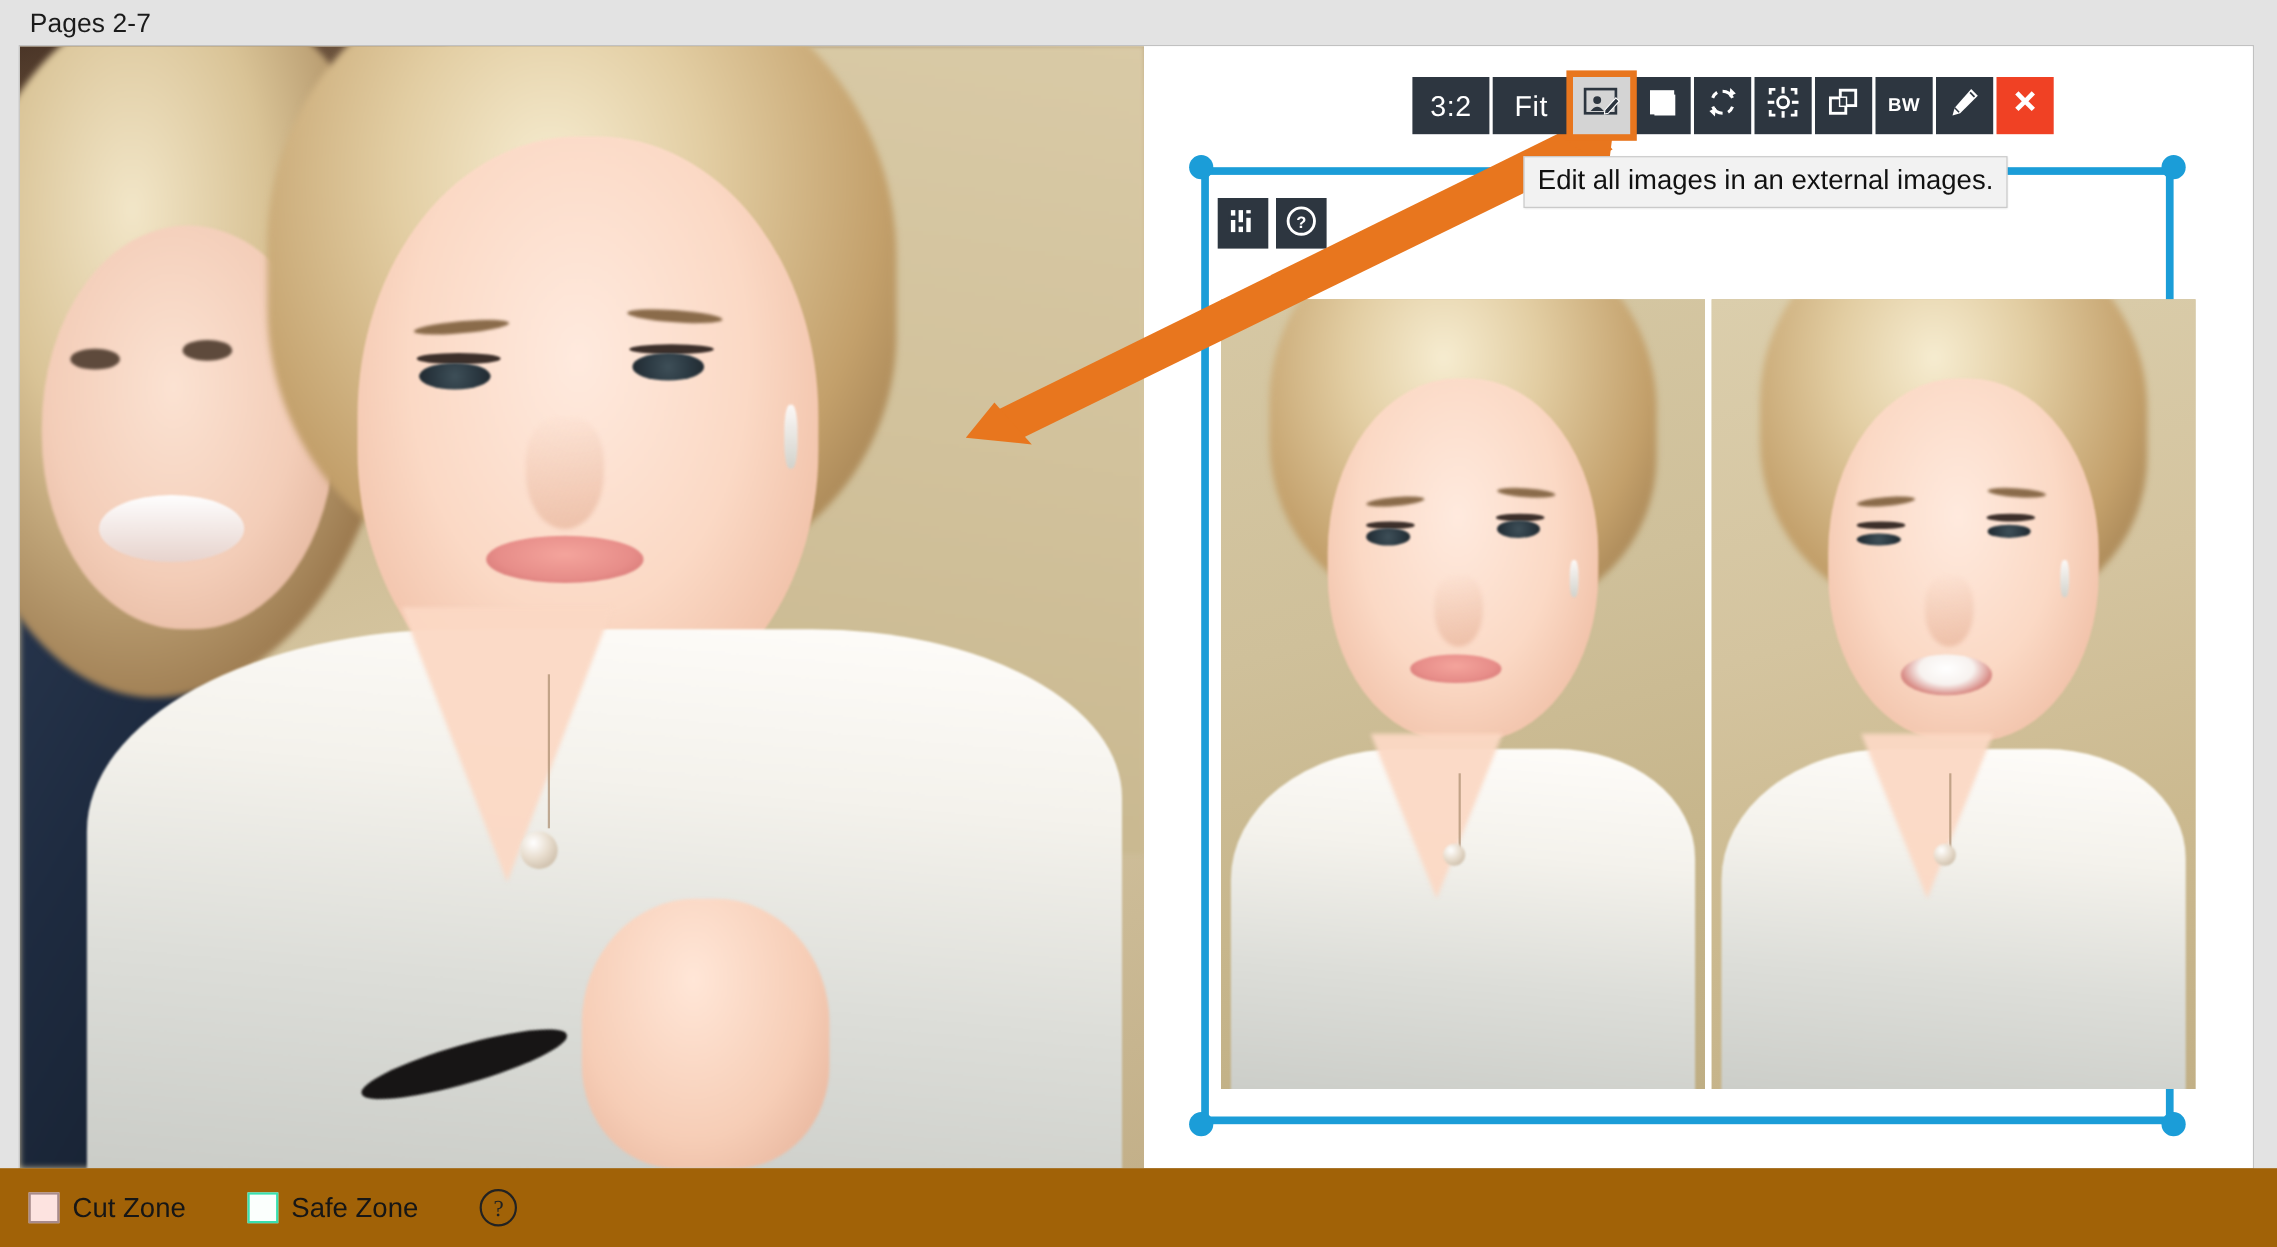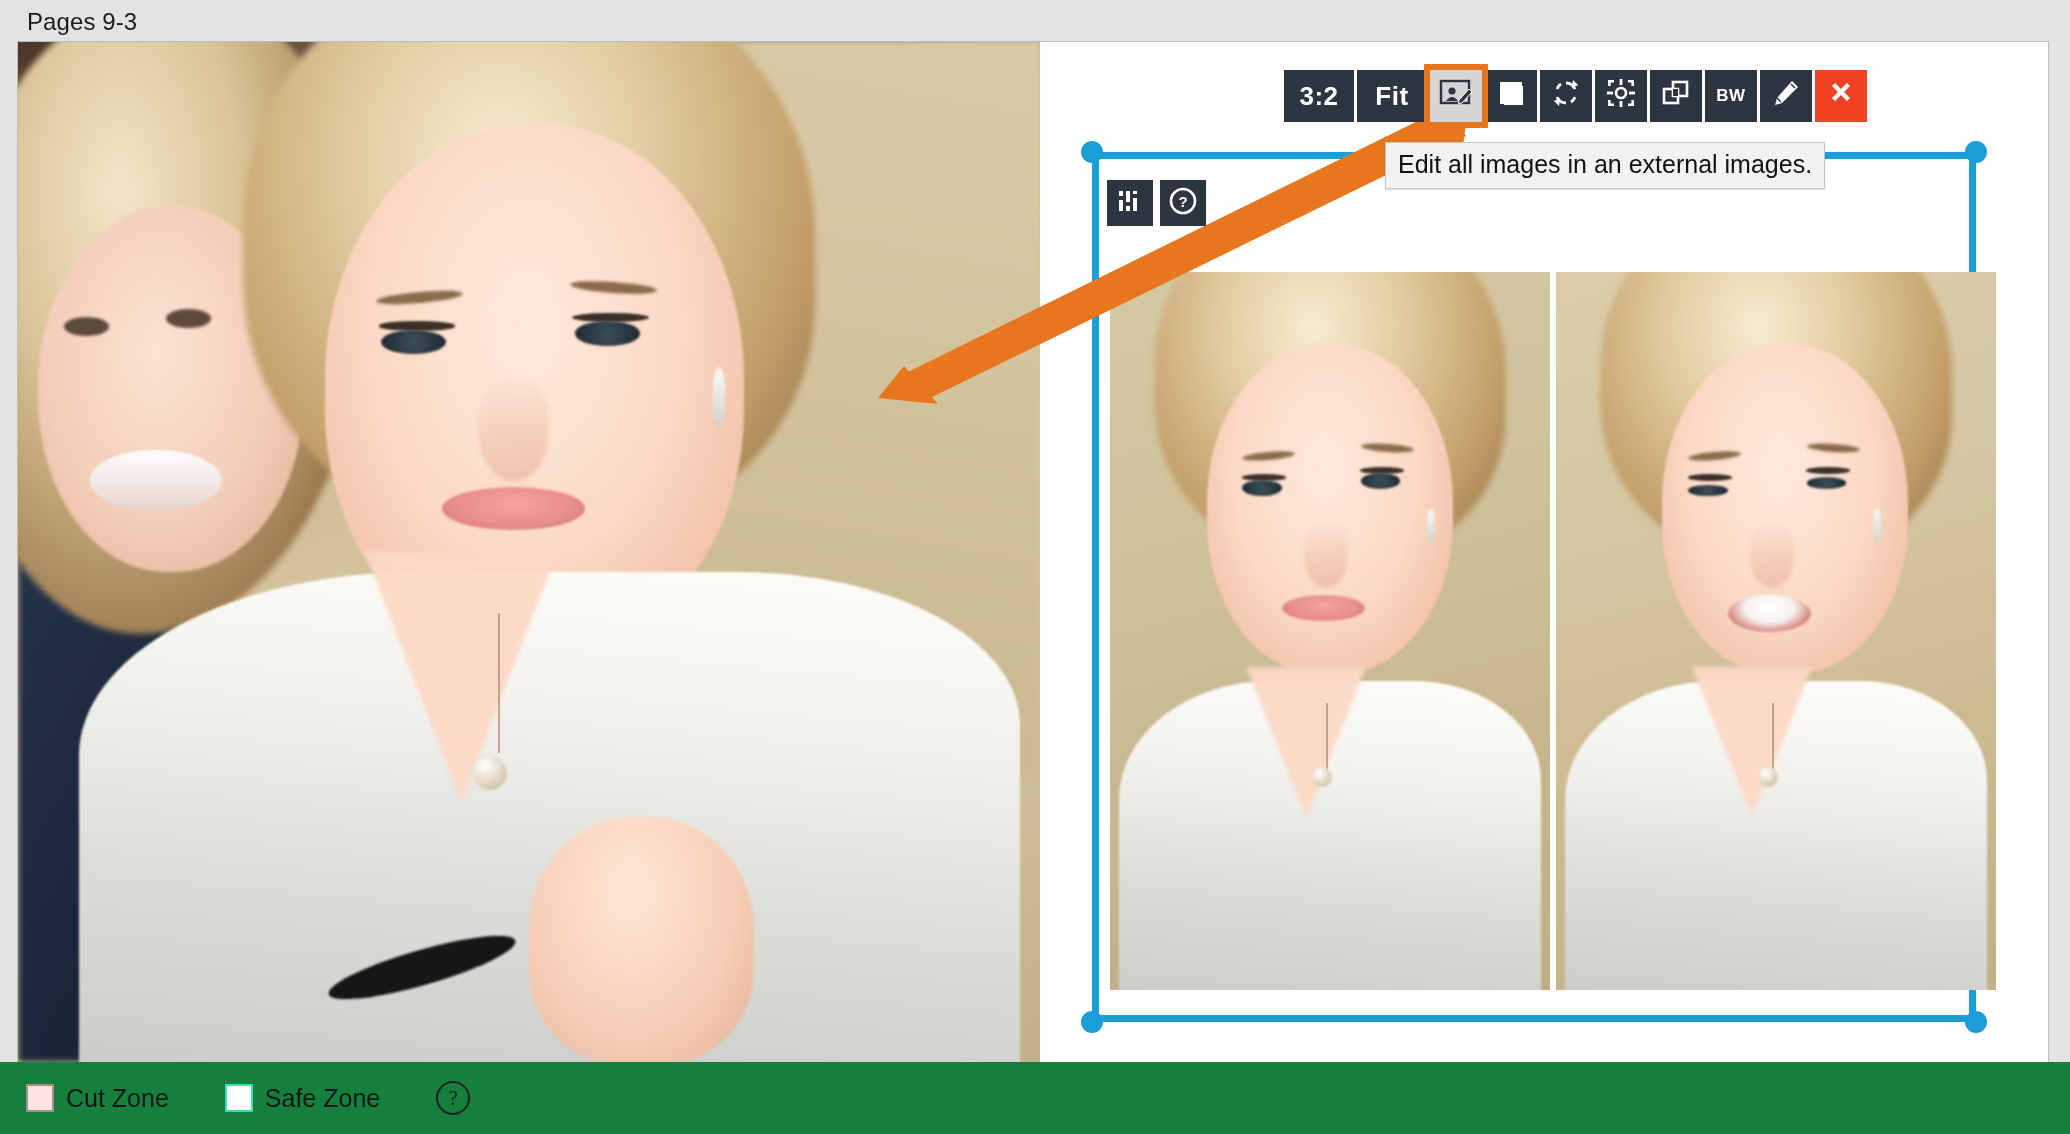--- a/index.html
+++ b/index.html
@@ -332,21 +332,21 @@
     color: #ffffff;
     display: flex;
     align-items: center;
     justify-content: center;
     margin-right: 3px;
     cursor: pointer;
     font-size: 26px;
     letter-spacing: .5px;
     user-select: none;
   }
-  .tb-btn.wide { padding: 0 9px; font-weight: bold; }
+  .tb-btn.wide { padding: 0 9px; }
   .tb-btn.bw-btn { font-size: 17px; font-weight: bold; }
   .tb-btn.danger { background: #f04124; margin-right: 0; }
   .tb-highlight {
     box-shadow: 0 0 0 6px #e8761e;
     background: #d4d4d4;
     z-index: 2;
     position: relative;
   }
 
   
@@ -373,21 +373,21 @@
     box-shadow: 0 1px 2px rgba(0,0,0,.15);
   }
 
   
   #legend {
     position: absolute;
     left: 0;
     top: 1062px;
     width: 2070px;
     height: 72px;
-    background: #15803d;
+    background: #a16207;
     display: flex;
     align-items: center;
     padding-left: 26px;
     box-sizing: border-box;
   }
   .legend-item {
     display: flex;
     align-items: center;
     margin-right: 56px;
   }
@@ -409,21 +409,21 @@
     font-size: 21px;
     color: #222;
     cursor: pointer;
     font-family: "Liberation Serif", serif;
   }
 </style>
 </head>
 <body>
 
 <div id="topbar">
-  <div id="pages-label">Pages 9-3</div>
+  <div id="pages-label">Pages 2-7</div>
 </div>
 
 <div id="spread">
 
   <div id="page-left">
     <div class="photo">
       <div class="portrait-bg"></div>
       <div class="p-wall"></div>
       <div class="p-dark"></div>
       <div class="p-hairL"></div>

